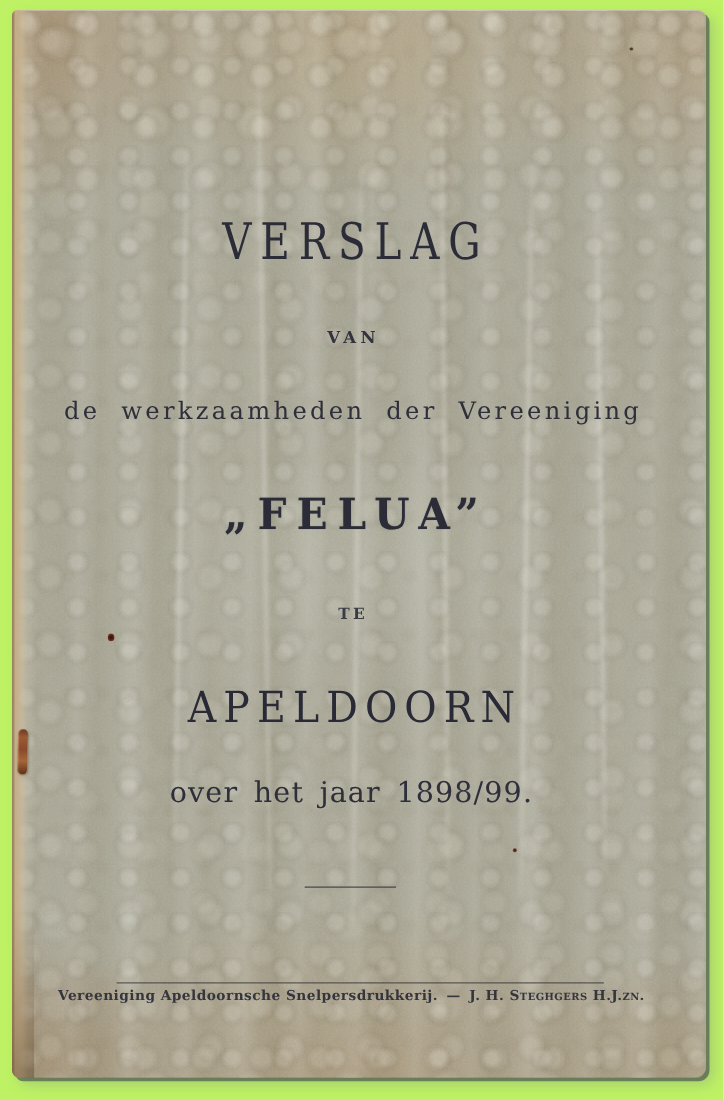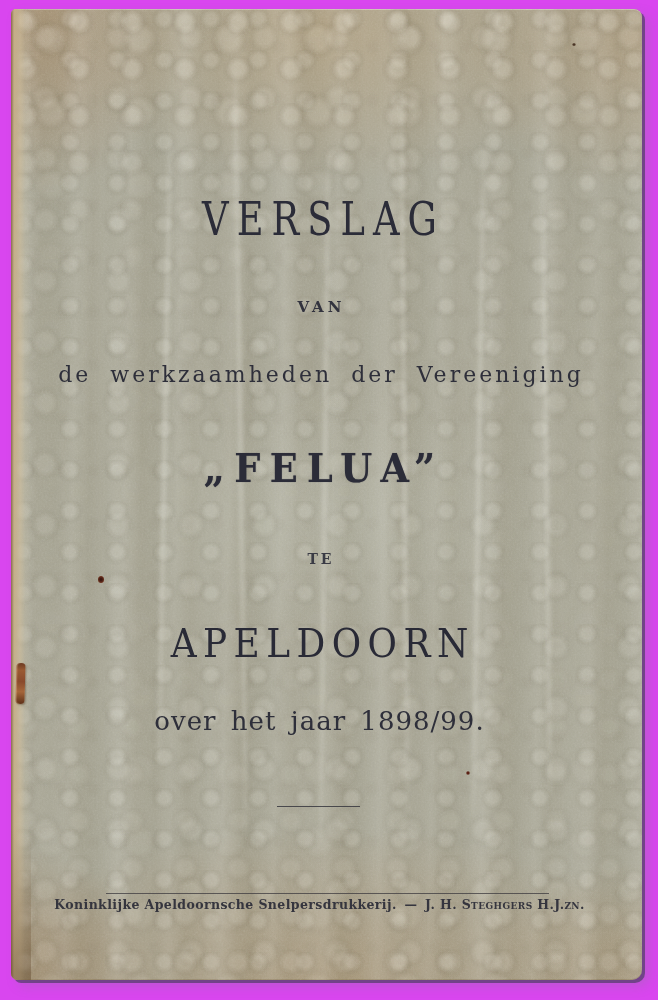--- a/index.html
+++ b/index.html
@@ -1,19 +1,19 @@
 <!DOCTYPE html>
 <html><head>
 <meta charset="utf-8">
 <style>
   html,body{margin:0;padding:0;background:#ffffff;}
   .scene{
     position:relative;
     width:658px;height:1000px;
-    background:#d946ef;
+    background:#bef264;
     overflow:hidden;
     font-family:"DejaVu Serif","Liberation Serif",serif;
   }
   
   .paper{
     position:absolute;
     left:11px;top:9px;
     width:631px;height:971px;
     border-radius:5px 8px 10px 7px;
     background:
@@ -146,18 +146,18 @@
     <div class="print t-sub">de werkzaamheden der Vereeniging</div>
     <div class="print t-felua">„FELUA”</div>
     <div class="print t-te">TE</div>
     <div class="print t-city">APELDOORN</div>
     <div class="print t-period">over het jaar 1898/99.</div>
 
     <div class="rule-small"></div>
     <div class="rule-imprint"></div>
 
     <div class="print t-imprint">
-      <span>Koninklijke Apeldoornsche Snelpersdrukkerij.</span>
+      <span>Vereeniging Apeldoornsche Snelpersdrukkerij.</span>
       <span class="sep">—</span>
       <span class="printer">J. H. Steghgers H.J.zn.</span>
     </div>
   </div>
 </div>
 
 </body></html>

